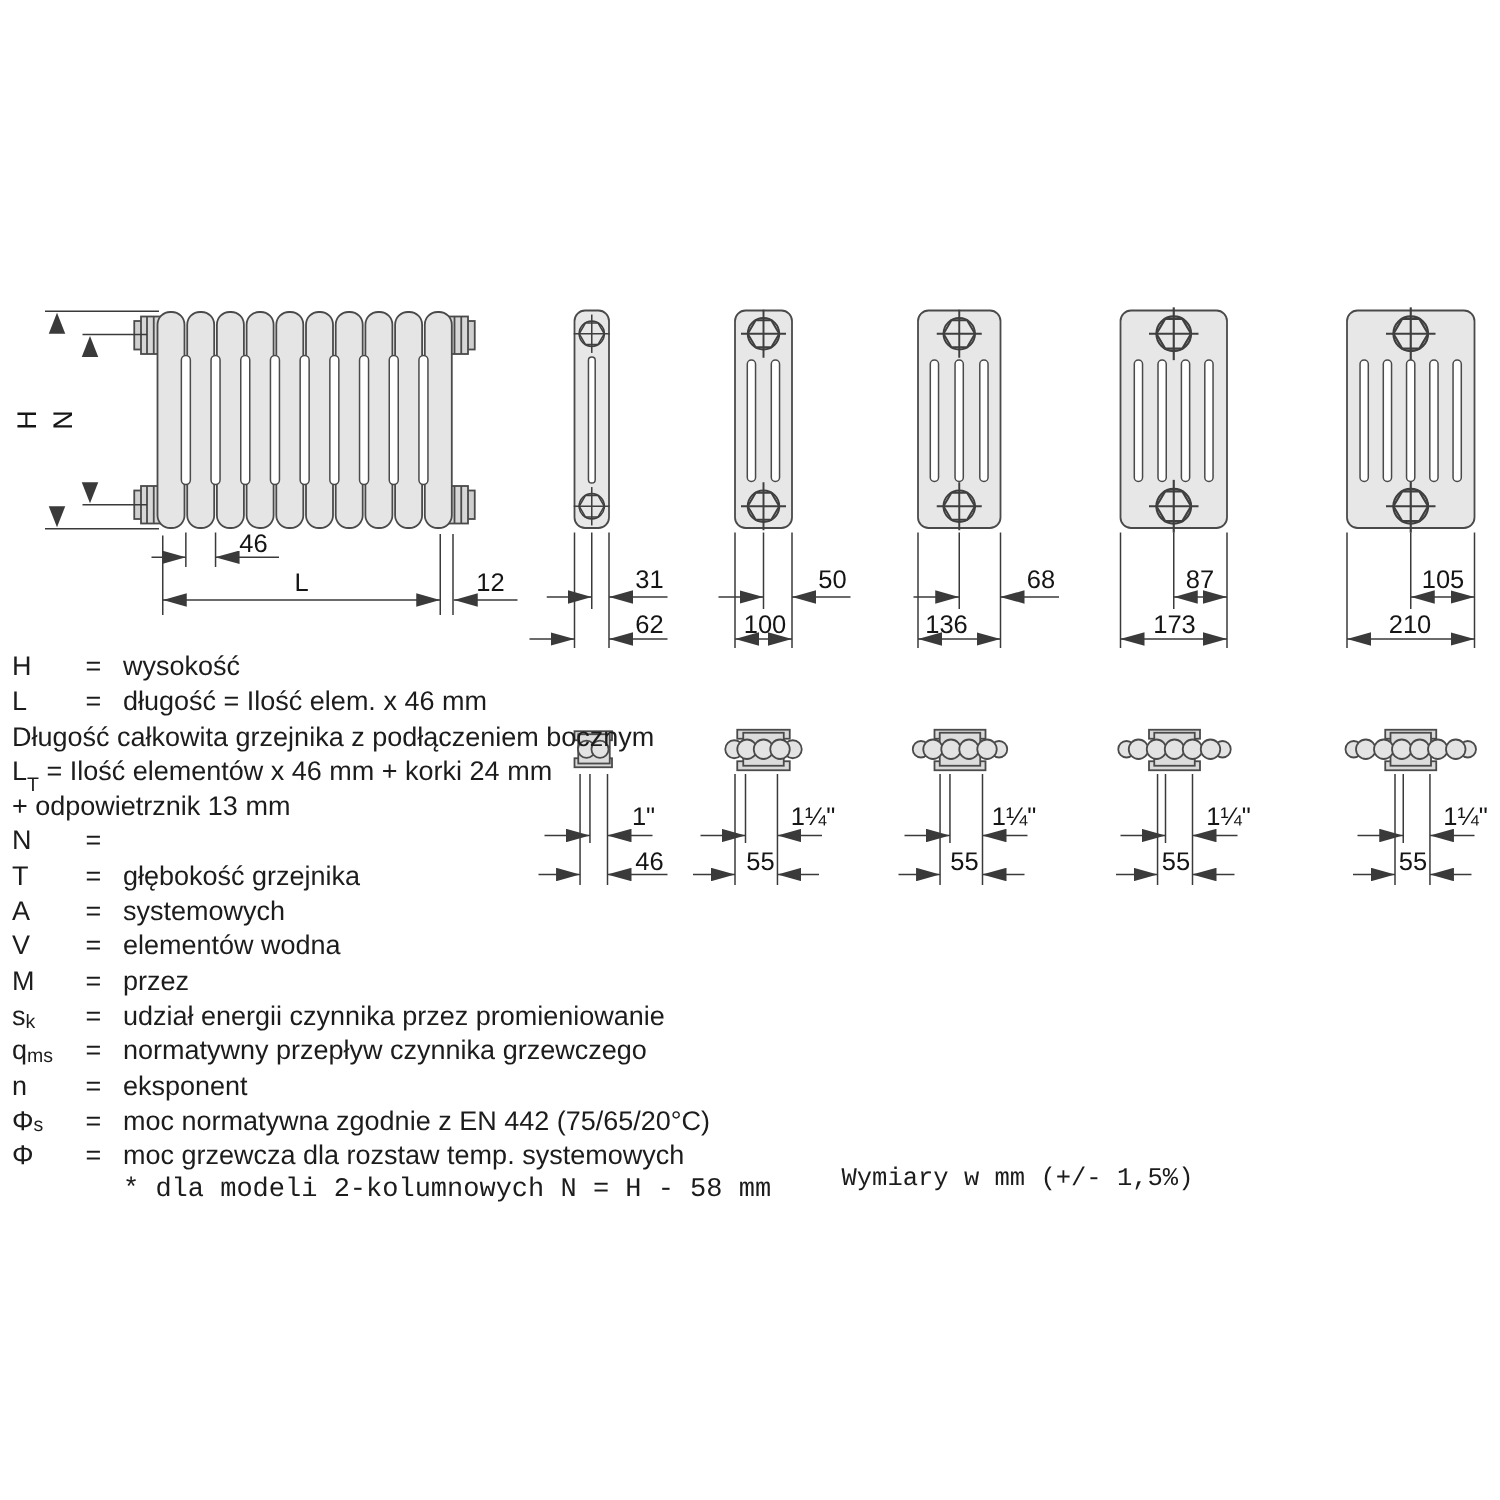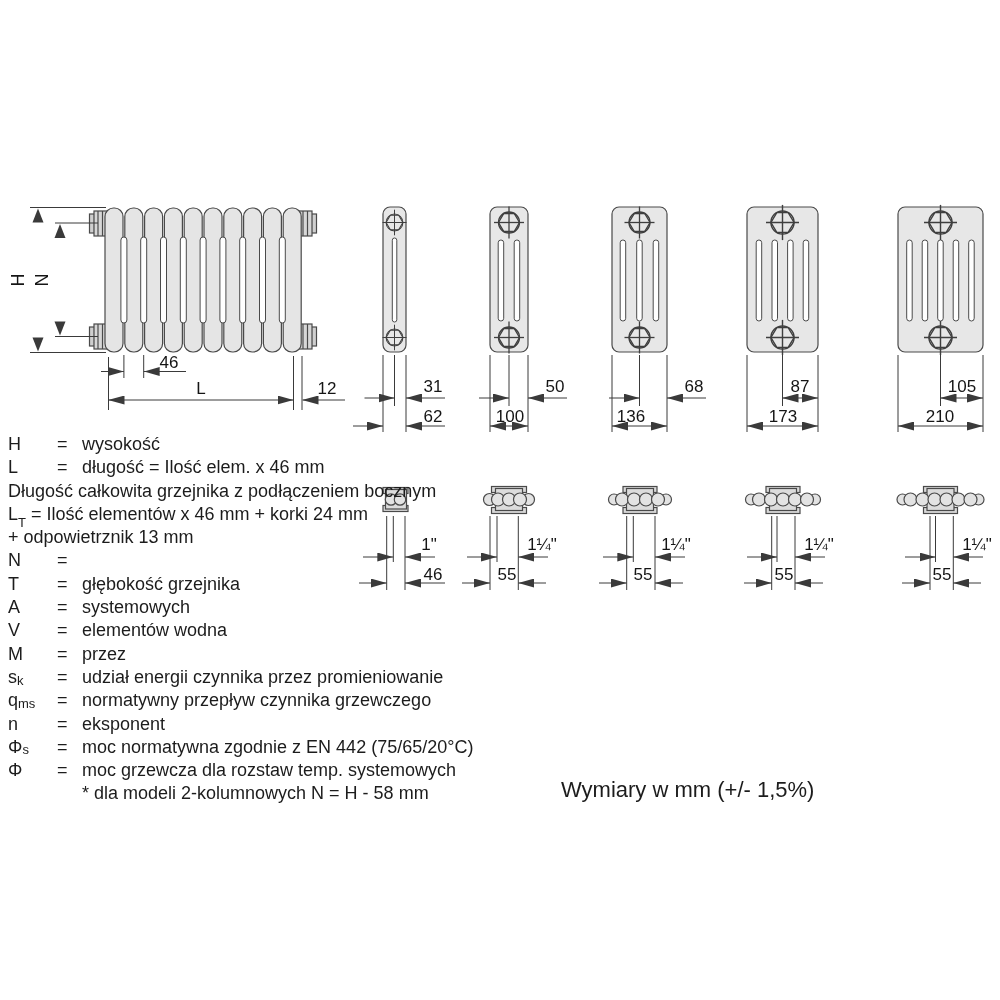--- a/index.html
+++ b/index.html
@@ -7,22 +7,22 @@
         font-family:"Liberation Sans", sans-serif;color:#1c1c1c;}
   svg{position:absolute;left:0;top:0;}
   svg text{font-family:"Liberation Sans", sans-serif;font-size:17px;fill:#151515;}
   svg text.rot{font-size:18px;}
   .legend{position:absolute;left:8px;top:433px;width:500px;font-size:18px;line-height:23.3px;}
   .lr{display:flex;height:23.3px;white-space:nowrap;}
   .lr .sym{width:49px;flex:0 0 49px;}
   .lr .eq{width:25px;flex:0 0 25px;}
   .lr sub{font-size:13px;line-height:1;align-self:flex-end;position:relative;top:-3px;}
   .lr .txt sub{top:3px;}
-  .lr.indent{padding-left:74px;}
-  .footnote{position:absolute;left:561px;top:777px;font-size:22px;white-space:nowrap;}
+  .lr.indent{padding-left:74px;font-family:Liberation Mono, monospace;}
+  .footnote{position:absolute;left:561px;top:777px;font-size:17px;white-space:nowrap;font-family:Liberation Mono, monospace;}
 </style>
 </head>
 <body>
 <div id="page">
 
 <svg width="1000" height="1000" viewBox="0 0 1000 1000">
   <defs>
     <marker id="ah" markerUnits="userSpaceOnUse" markerWidth="16" markerHeight="9" refX="16" refY="4.5" orient="auto-start-reverse">
       <path d="M0,0 L16,4.5 L0,9 Z" fill="#3a3a3a"></path>
     </marker>

